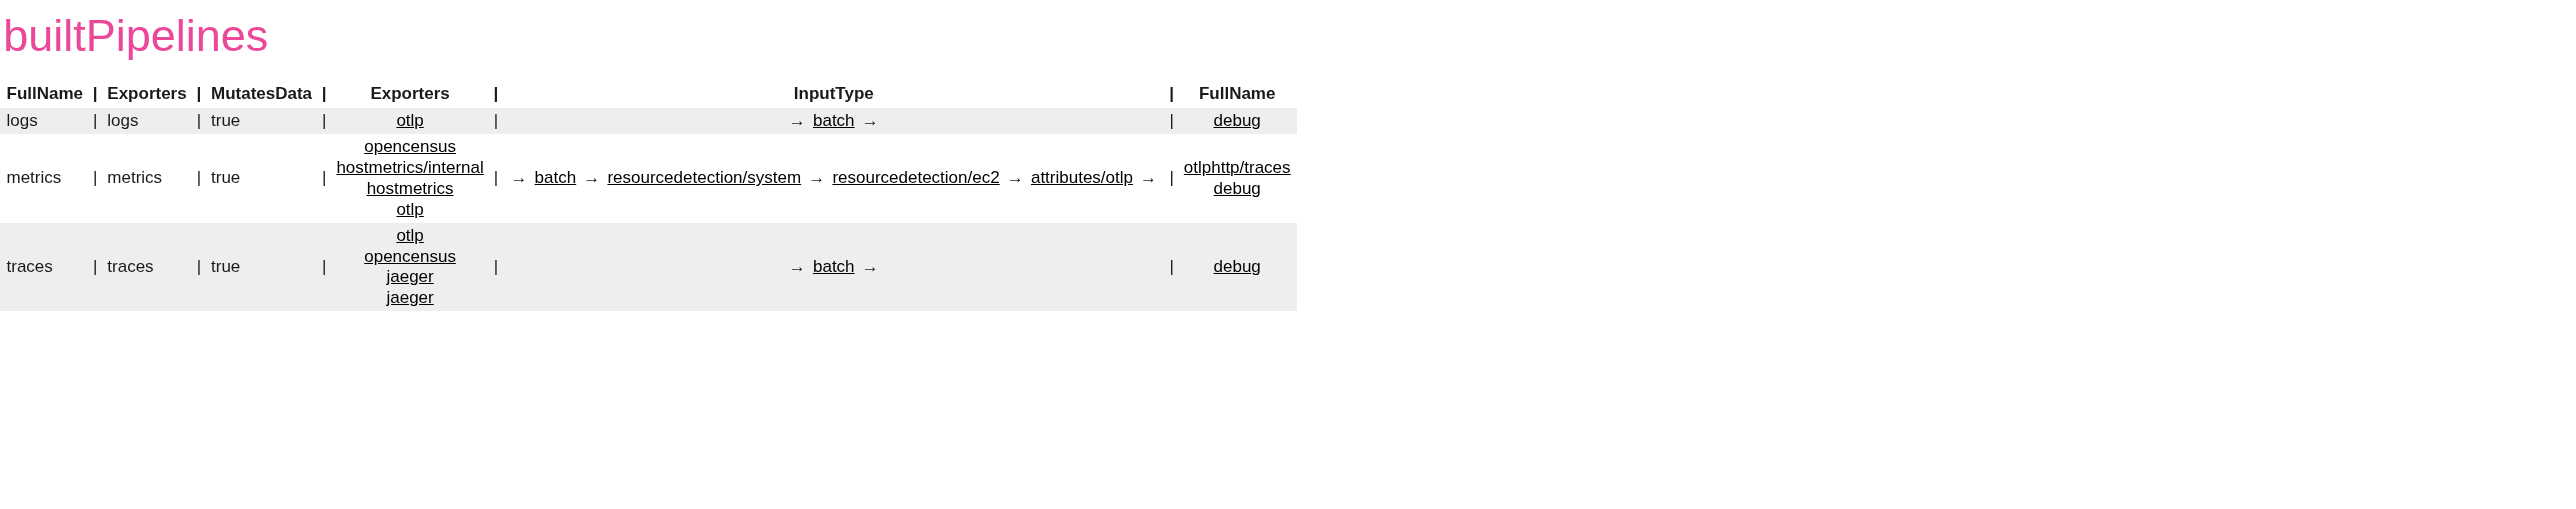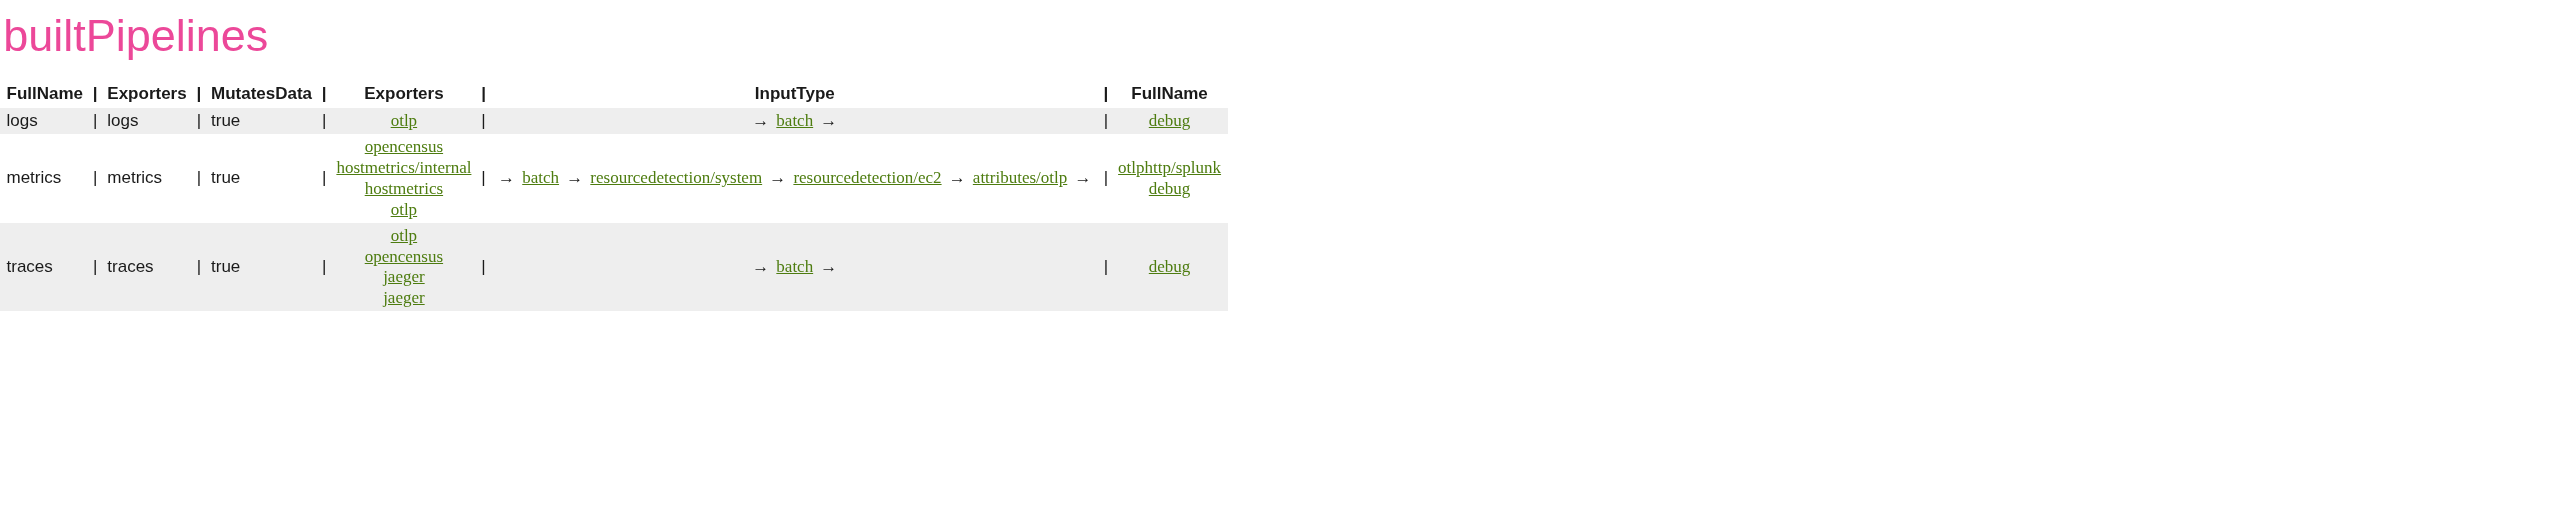--- a/index.html
+++ b/index.html
@@ -36,23 +36,22 @@
     .sep {
       width: 11.3px;
       text-align: center;
       padding: 3.2px 1.6px;
       color: #1a1a1a;
     }
     tbody tr.zebra {
       background: #eeeeee;
     }
     a {
-      color: #4d7c0f;
+      color: #000000;
       text-decoration: underline;
-      font-family: Liberation Serif, serif;
     }
     .stack {
       display: flex;
       flex-direction: column;
       align-items: center;
       gap: 0.8px;
     }
     .flow {
       white-space: nowrap;
       margin-top: 30px;
@@ -118,21 +117,21 @@
             <a href="#">hostmetrics/internal</a>
             <a href="#">hostmetrics</a>
             <a href="#">otlp</a>
           </div>
         </td>
         <td class="sep">|</td>
         <td class="center"><span class="flow"><span class="arrow">→</span> <a href="#">batch</a> <span class="arrow">→</span> <a href="#">resourcedetection/system</a> <span class="arrow">→</span> <a href="#">resourcedetection/ec2</a> <span class="arrow">→</span> <a href="#">attributes/otlp</a> <span class="arrow">→</span></span></td>
         <td class="sep">|</td>
         <td class="center">
           <div class="stack">
-            <a href="#">otlphttp/splunk</a>
+            <a href="#">otlphttp/traces</a>
             <a href="#">debug</a>
           </div>
         </td>
       </tr>
       <tr class="zebra">
         <td>traces</td>
         <td class="sep">|</td>
         <td>traces</td>
         <td class="sep">|</td>
         <td>true</td>

